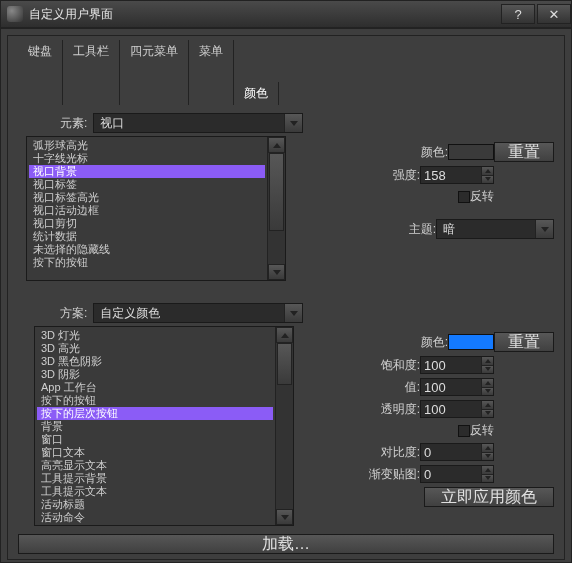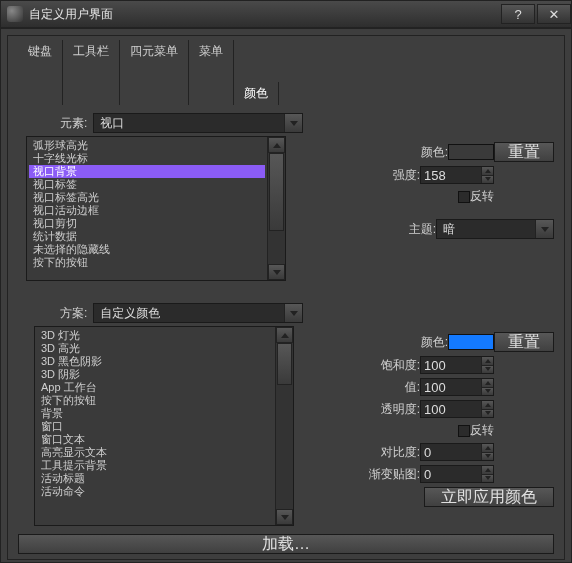--- a/index.html
+++ b/index.html
@@ -315,25 +315,27 @@
 
     <div class="panel-columns">
       <div class="listbox tall" style="margin-left:16px;">
         <div class="list-inner">
           <div class="list-item">3D 灯光</div>
           <div class="list-item">3D 高光</div>
           <div class="list-item">3D 黑色阴影</div>
           <div class="list-item">3D 阴影</div>
           <div class="list-item">App 工作台</div>
           <div class="list-item">按下的按钮</div>
+          <div class="list-item selected">按下的层次按钮</div>
           <div class="list-item">背景</div>
           <div class="list-item">窗口</div>
           <div class="list-item">窗口文本</div>
           <div class="list-item">高亮显示文本</div>
           <div class="list-item">工具提示背景</div>
+          <div class="list-item">工具提示文本</div>
           <div class="list-item">活动标题</div>
           <div class="list-item">活动命令</div>
         </div>
         <div class="scrollbar">
           <div class="scroll-btn">
               <div class="tri-up"></div>
             </div>
           <div class="scroll-track">
               <div class="scroll-thumb" style="top:0;height:25%;"></div>
             </div>

